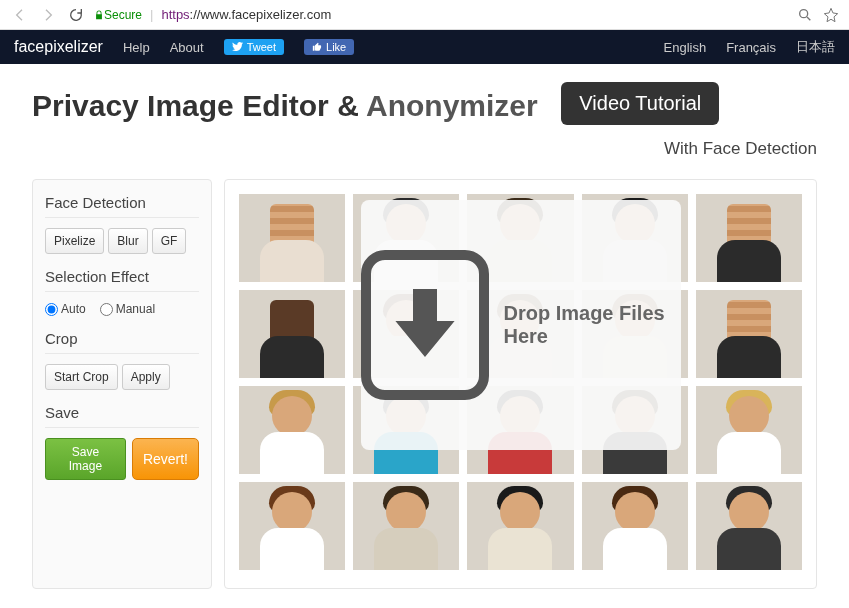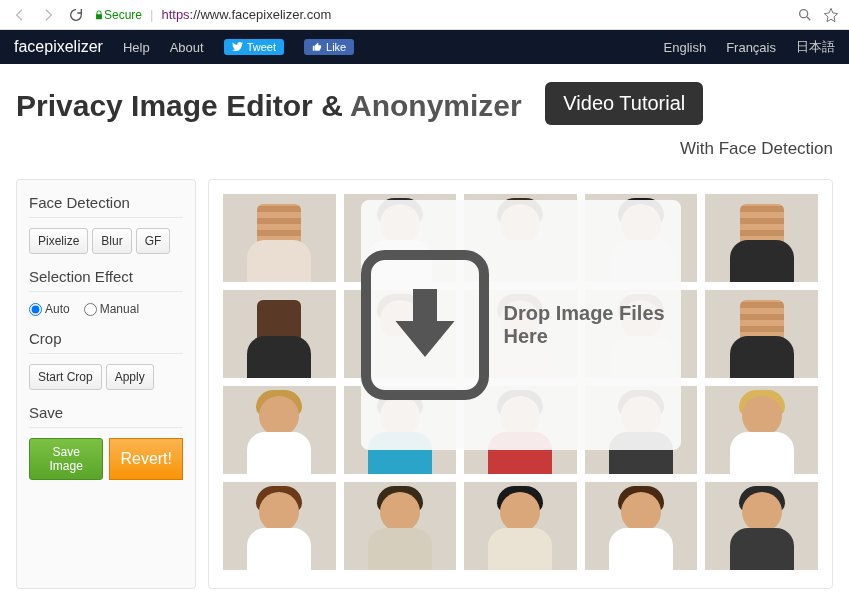--- a/index.html
+++ b/index.html
@@ -15,35 +15,35 @@
   .omni-right{display:flex;align-items:center;gap:10px;color:#777;}
   .omni-right svg{width:16px;height:16px;fill:#777;}
   
   .navbar{background:#0f172a;color:#ddd;height:34px;display:flex;align-items:center;padding:0 14px;gap:20px;font-size:13px;}
   .brand{color:#fff;font-size:16px;}
   .nav-link{color:#ccc;cursor:pointer;}
   .tw-btn{background:#1da1f2;color:#fff;border-radius:3px;padding:2px 8px;font-size:11px;display:flex;gap:4px;}
   .fb-btn{background:#4267B2;color:#fff;border-radius:3px;padding:2px 8px;font-size:11px;display:flex;align-items:center;gap:4px;}
   .spacer{flex:1;}
   
-  .page{padding:18px 16px;}
+  .page{padding:18px 32px;}
   h1.title{font-size:30px;font-weight:bold;color:#333;display:inline;}
   .title-anon{color:#555;}
   .video-btn{display:inline-block;background:#333;color:#fff;font-size:20px;padding:10px 18px;border-radius:6px;margin-left:20px;vertical-align:6px;}
   .subtitle{margin-top:14px;font-size:17px;color:#444;text-align:right;}
   
   .main{display:flex;gap:12px;margin-top:20px;}
   .sidebar{width:180px;border:1px solid #e5e5e5;background:#fafafa;padding:14px 12px;border-radius:4px;}
   .sidebar h3{font-size:15px;font-weight:normal;color:#444;margin-bottom:10px;border-bottom:1px solid #e8e8e8;padding-bottom:6px;}
   .btn-group{display:flex;gap:4px;margin-bottom:14px;}
   .btn{background:linear-gradient(#fff,#eee);border:1px solid #ccc;border-radius:3px;padding:5px 8px;font-size:12px;color:#333;cursor:pointer;}
   .radios{display:flex;gap:14px;font-size:12px;color:#444;margin-bottom:14px;align-items:center;}
   .radios label{display:flex;align-items:center;gap:3px;}
   .save-btn{background:linear-gradient(#7bc143,#5aa52a);border:1px solid #4a9020;color:#fff;border-radius:3px;padding:6px 10px;font-size:12px;}
-  .revert-btn{background:linear-gradient(#fbb450,#f89406);border:1px solid #d97c06;color:#fff;border-radius:0;padding:6px 10px;font-size:16px;}
+  .revert-btn{background:linear-gradient(#fbb450,#f89406);border:1px solid #d97c06;color:#fff;border-radius:5px;padding:6px 10px;font-size:14px;}
   .save-row{display:flex;gap:6px;}
   
   .canvas-wrap{flex:1;border:1px solid #e5e5e5;border-radius:4px;padding:14px;background:#fff;position:relative;min-height:410px;}
   .grid{display:grid;grid-template-columns:repeat(5,1fr);grid-auto-rows:88px;gap:8px;}
   .tile{background:#d9d3c9;display:flex;align-items:flex-end;justify-content:center;overflow:hidden;position:relative;}
   .person{width:70%;height:95%;position:relative;}
   .head{width:40px;height:40px;border-radius:50%;background:#d9a77a;position:absolute;top:6px;left:50%;transform:translateX(-50%);}
   .hair{position:absolute;top:0;left:50%;transform:translateX(-50%);width:46px;height:26px;border-radius:24px 24px 12px 12px;}
   .body{position:absolute;bottom:0;left:50%;transform:translateX(-50%);width:64px;height:42px;border-radius:18px 18px 0 0;}
   .pixeled .head{filter:blur(0);background:

